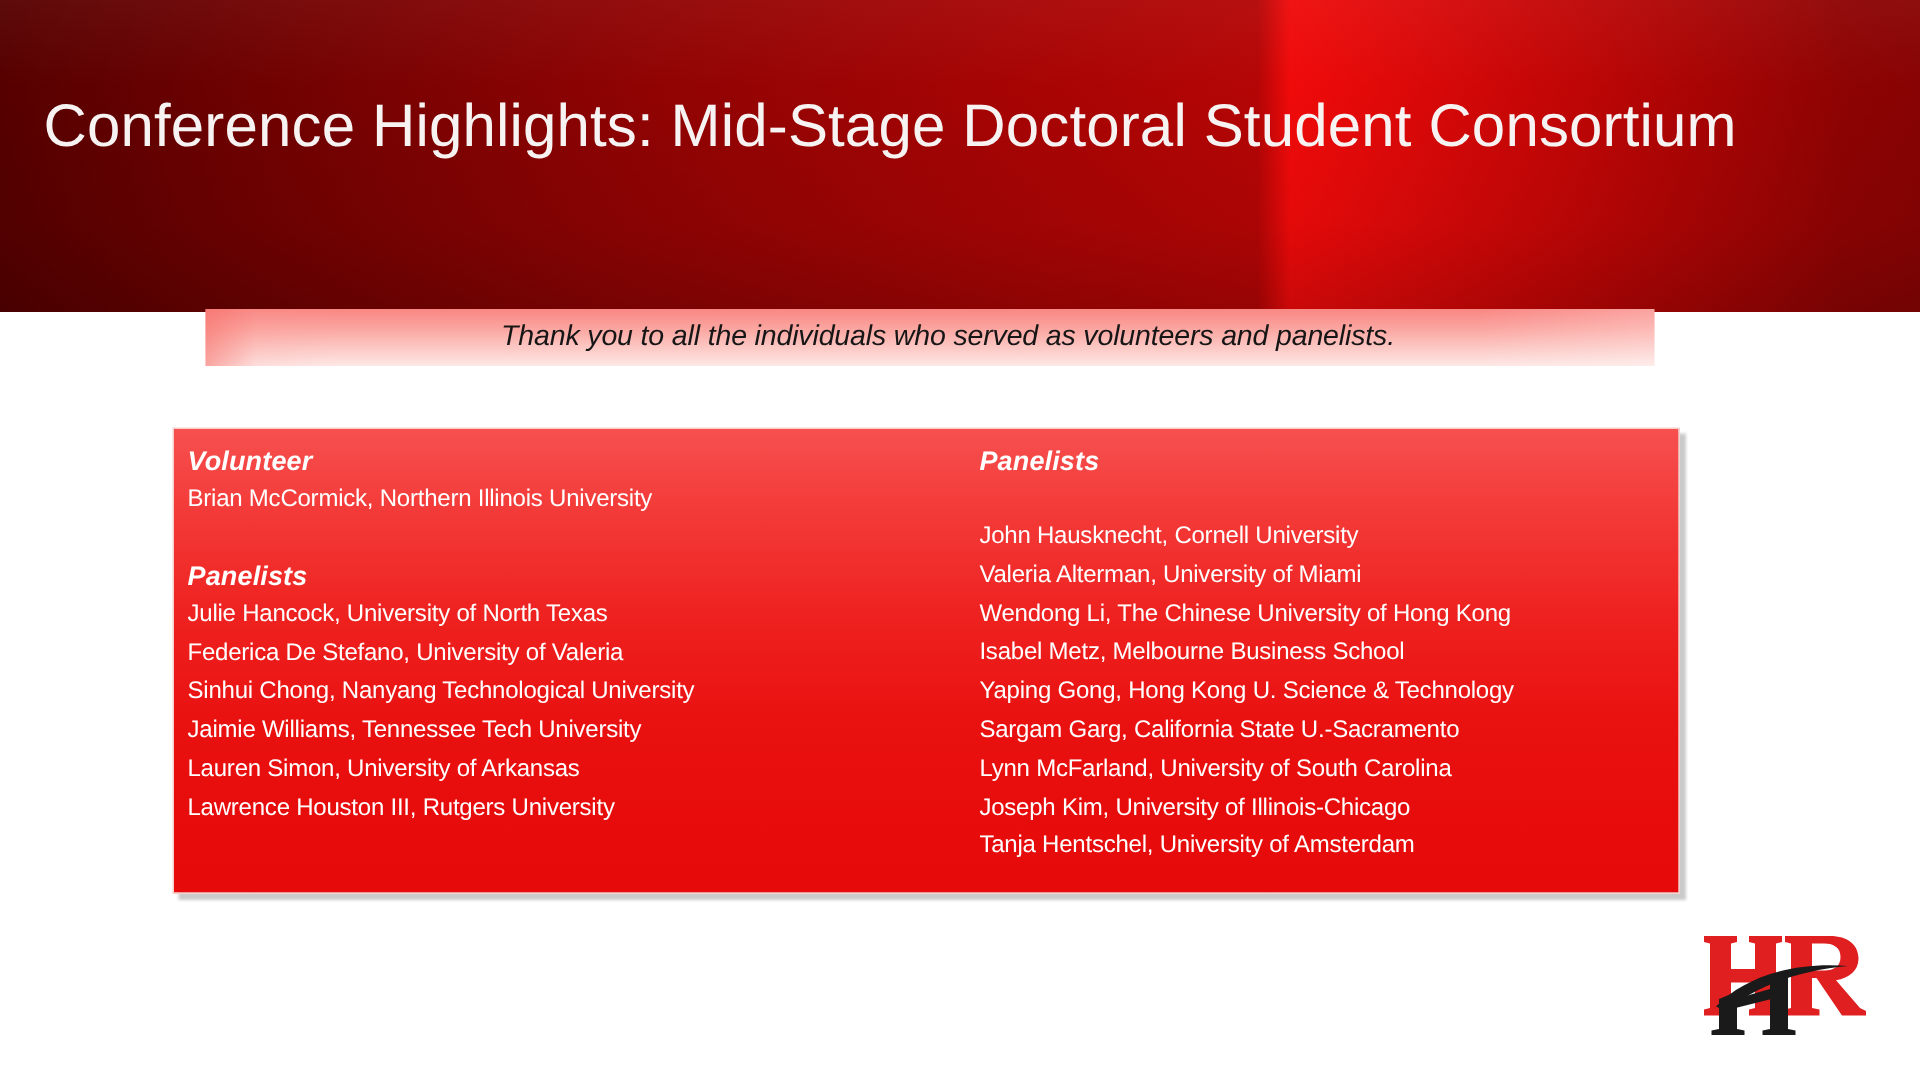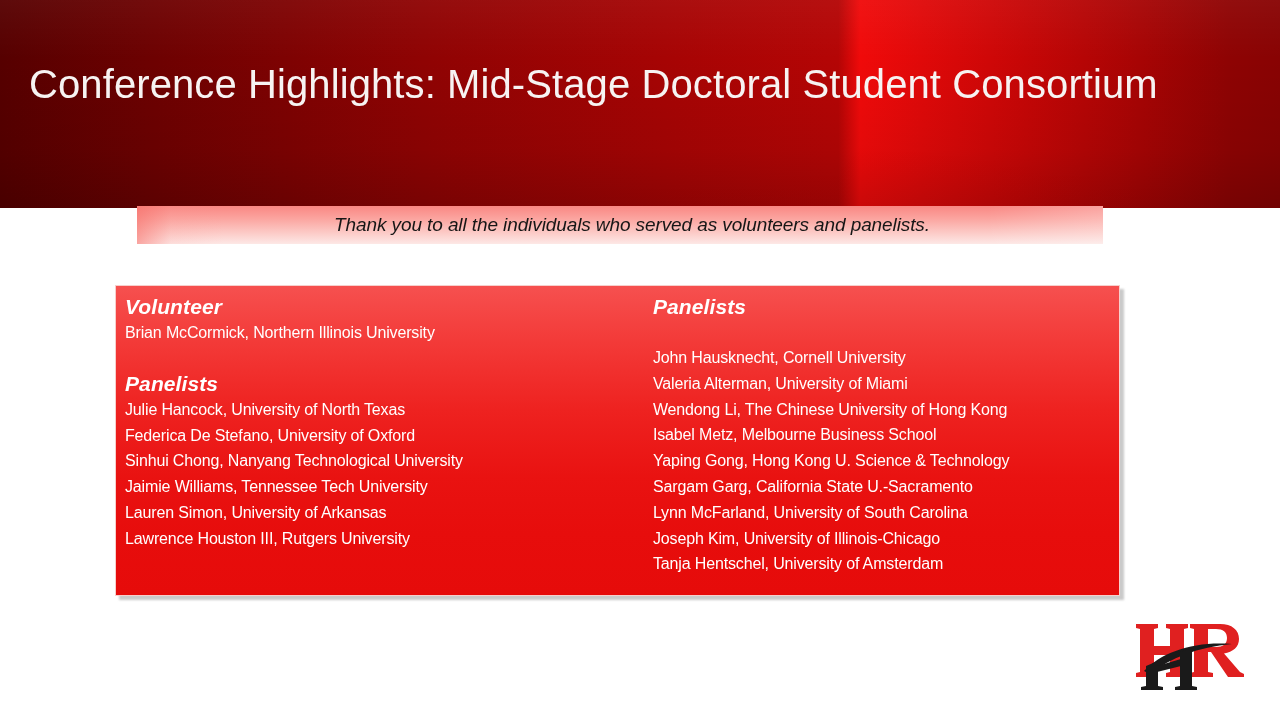--- a/index.html
+++ b/index.html
@@ -135,21 +135,21 @@
     display: flex;
   }
   .col {
     box-sizing: border-box;
     position: relative;
   }
   .col-left  { width: 527px; padding: 8px 0 0 9px; }
   .col-right { width: 478px; padding: 8px 0 0 11px; }
 
   .sec-head {
-    font-size: 21px;
+    font-size: 18px;
     font-weight: bold;
     font-style: italic;
     color: #ffffff;
     line-height: 26px;
     letter-spacing: 0.1px;
     white-space: nowrap;
   }
   .entry {
     font-size: 16px;
     font-weight: normal;
@@ -187,21 +187,21 @@
 
     <div class="col col-left">
 
       <div class="sec-head">Volunteer</div>
       <div class="entry">Brian McCormick, Northern Illinois University</div>
 
       <div class="spacer"></div>
 
       <div class="sec-head">Panelists</div>
       <div class="entry">Julie Hancock, University of North Texas</div>
-      <div class="entry">Federica De Stefano, University of Oxford</div>
+      <div class="entry">Federica De Stefano, University of Valeria</div>
       <div class="entry">Sinhui Chong, Nanyang Technological University</div>
       <div class="entry">Jaimie Williams, Tennessee Tech University</div>
       <div class="entry">Lauren Simon, University of Arkansas</div>
       <div class="entry">Lawrence Houston III, Rutgers University</div>
     </div>
 
     <div class="col col-right">
 
       <div class="sec-head">Panelists</div>
 

